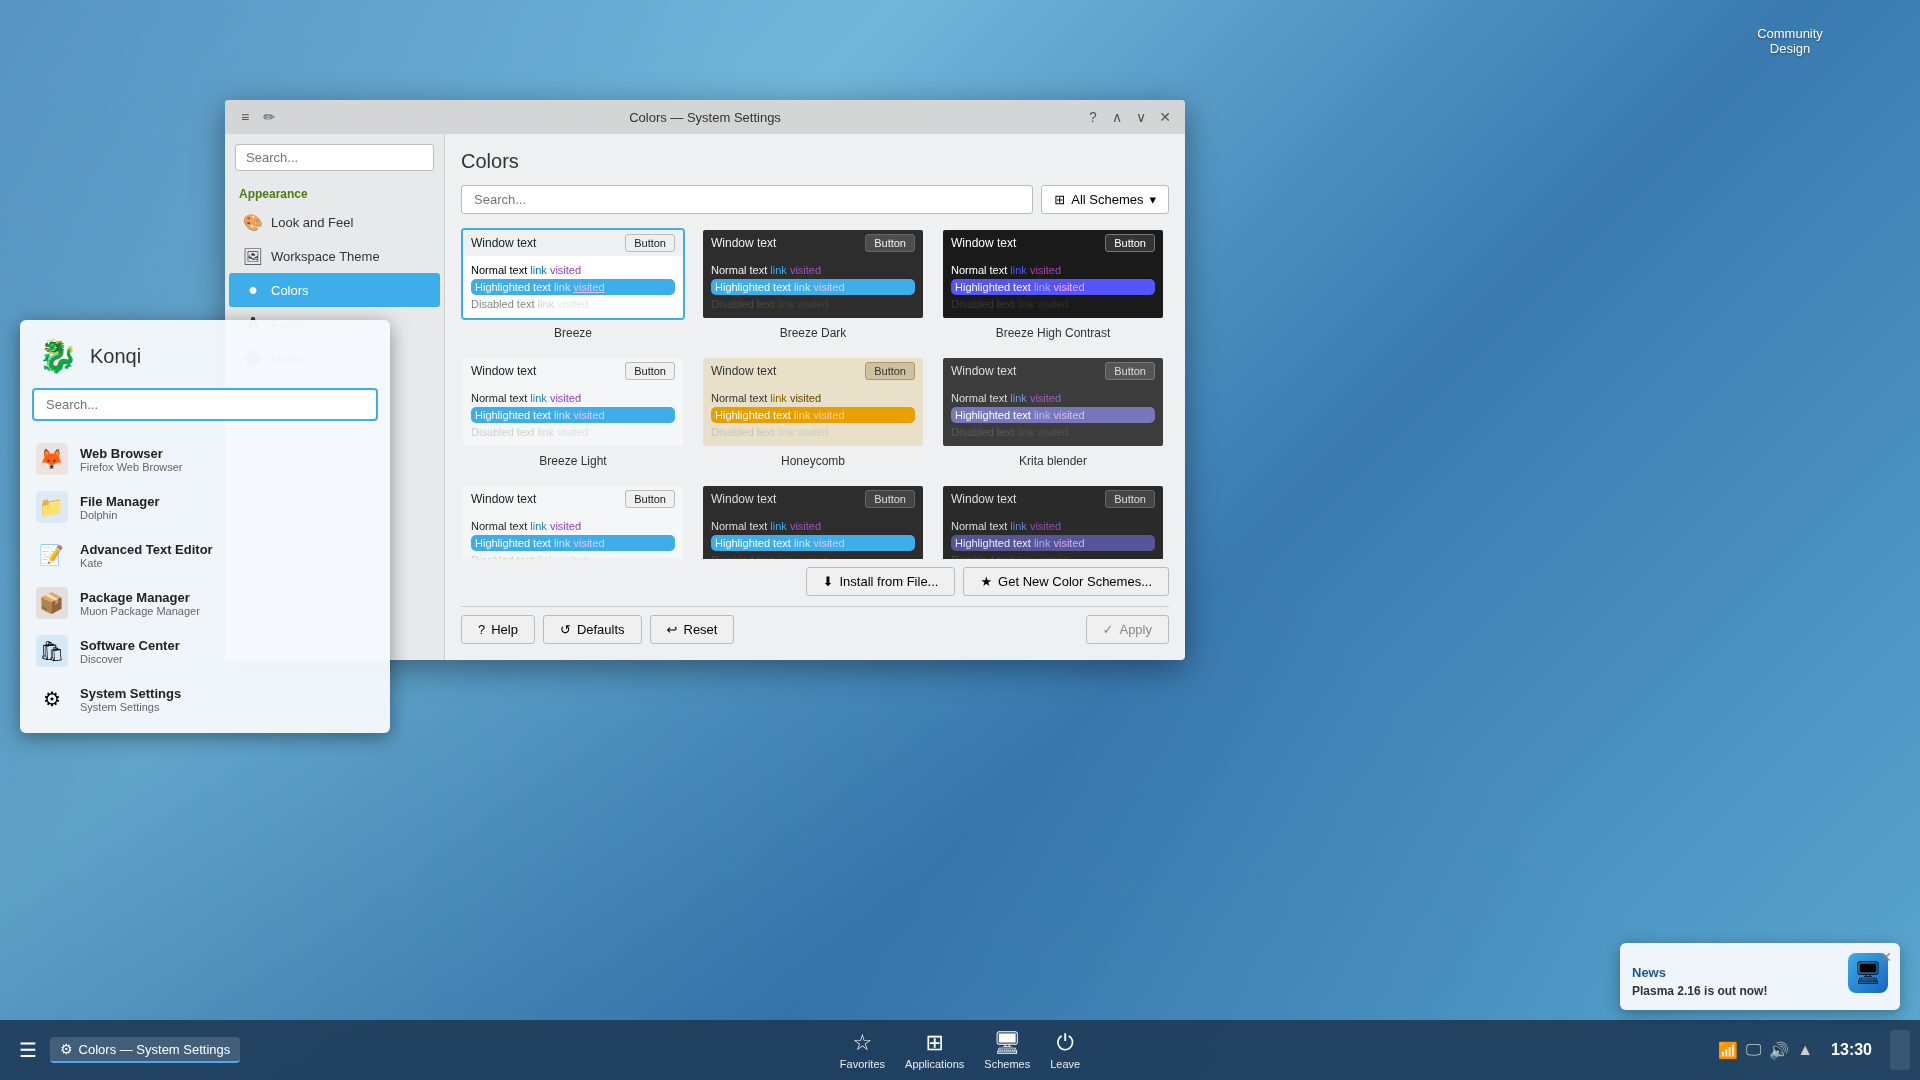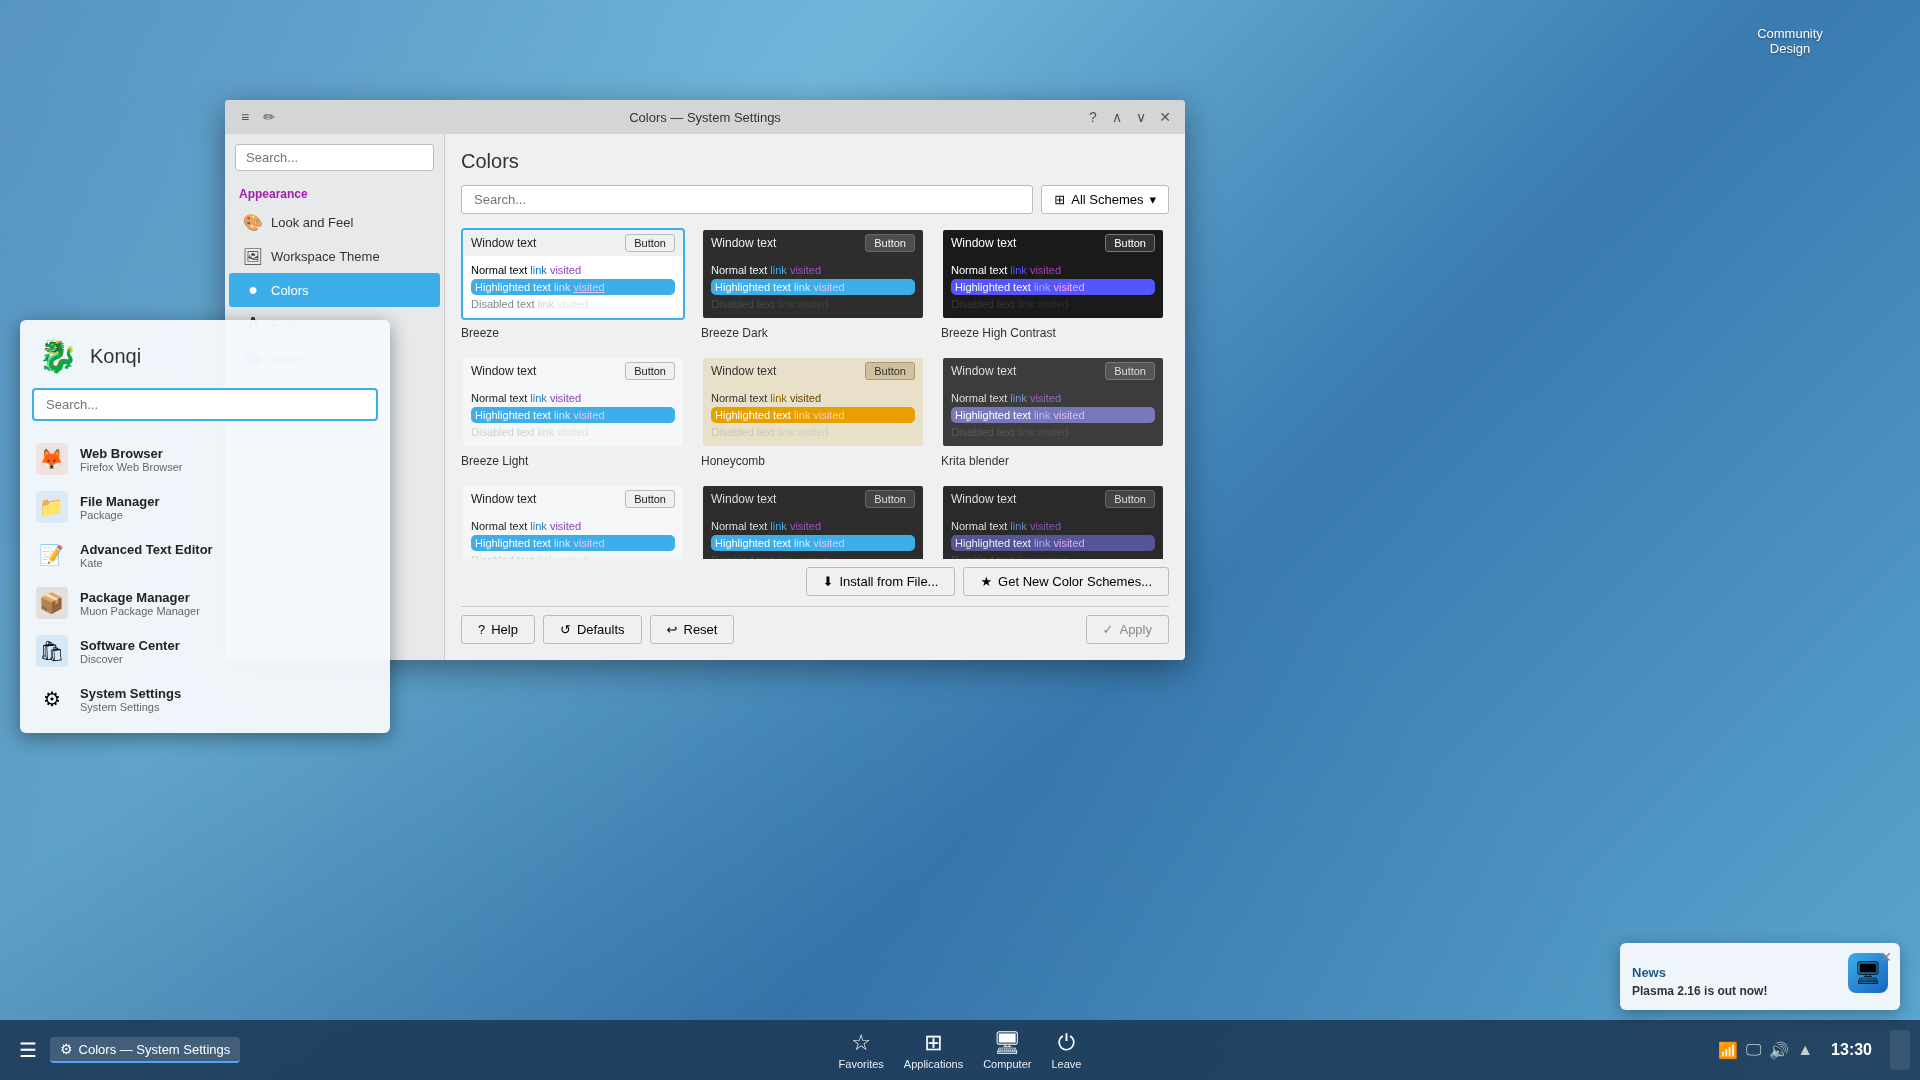--- a/index.html
+++ b/index.html
@@ -278,21 +278,21 @@
       padding: 5px 10px;
       border: 1px solid #bbb;
       border-radius: 3px;
       font-size: 13px;
       background: #fff;
     }
     .sidebar-section-title {
       padding: 6px 14px 4px;
       font-size: 12px;
       font-weight: bold;
-      color: #a21caf;
+      color: #4d7c0f;
     }
     .sidebar-item {
       display: flex;
       align-items: center;
       gap: 8px;
       padding: 7px 14px;
       cursor: pointer;
       font-size: 13px;
       color: #333;
       border-radius: 3px;
@@ -350,20 +350,21 @@
       display: grid;
       grid-template-columns: repeat(3, 1fr);
       gap: 16px;
       overflow-y: auto;
       flex: 1;
       padding-right: 4px;
     }
     .scheme-card {
       display: flex;
       flex-direction: column;
+      align-items: center;
       gap: 6px;
       cursor: pointer;
     }
     .scheme-preview {
       width: 100%;
       border-radius: 4px;
       overflow: hidden;
       border: 2px solid transparent;
     }
     .scheme-preview.selected {
@@ -874,21 +875,21 @@
       <div class="konqi-app-icon" style="background:#e8692a20;">🦊</div>
       <div class="konqi-app-info">
         <div class="app-name">Web Browser</div>
         <div class="app-desc">Firefox Web Browser</div>
       </div>
     </div>
     <div class="konqi-app-item">
       <div class="konqi-app-icon" style="background:#5b9bd520;">📁</div>
       <div class="konqi-app-info">
         <div class="app-name">File Manager</div>
-        <div class="app-desc">Package</div>
+        <div class="app-desc">Dolphin</div>
       </div>
     </div>
     <div class="konqi-app-item">
       <div class="konqi-app-icon" style="background:#aaa20;">📝</div>
       <div class="konqi-app-info">
         <div class="app-name">Advanced Text Editor</div>
         <div class="app-desc">Kate</div>
       </div>
     </div>
     <div class="konqi-app-item">
@@ -938,21 +939,21 @@
     <div class="dock-item">
       <span class="dock-icon">☆</span>
       <span class="dock-label">Favorites</span>
     </div>
     <div class="dock-item">
       <span class="dock-icon">⊞</span>
       <span class="dock-label">Applications</span>
     </div>
     <div class="dock-item">
       <span class="dock-icon">🖥</span>
-      <span class="dock-label">Computer</span>
+      <span class="dock-label">Schemes</span>
     </div>
     <div class="dock-item">
       <span class="dock-icon">⏻</span>
       <span class="dock-label">Leave</span>
     </div>
   </div>
 
   <div class="taskbar-right">
     <div class="taskbar-tray-icons">
       <span class="tray-icon">📶</span>

